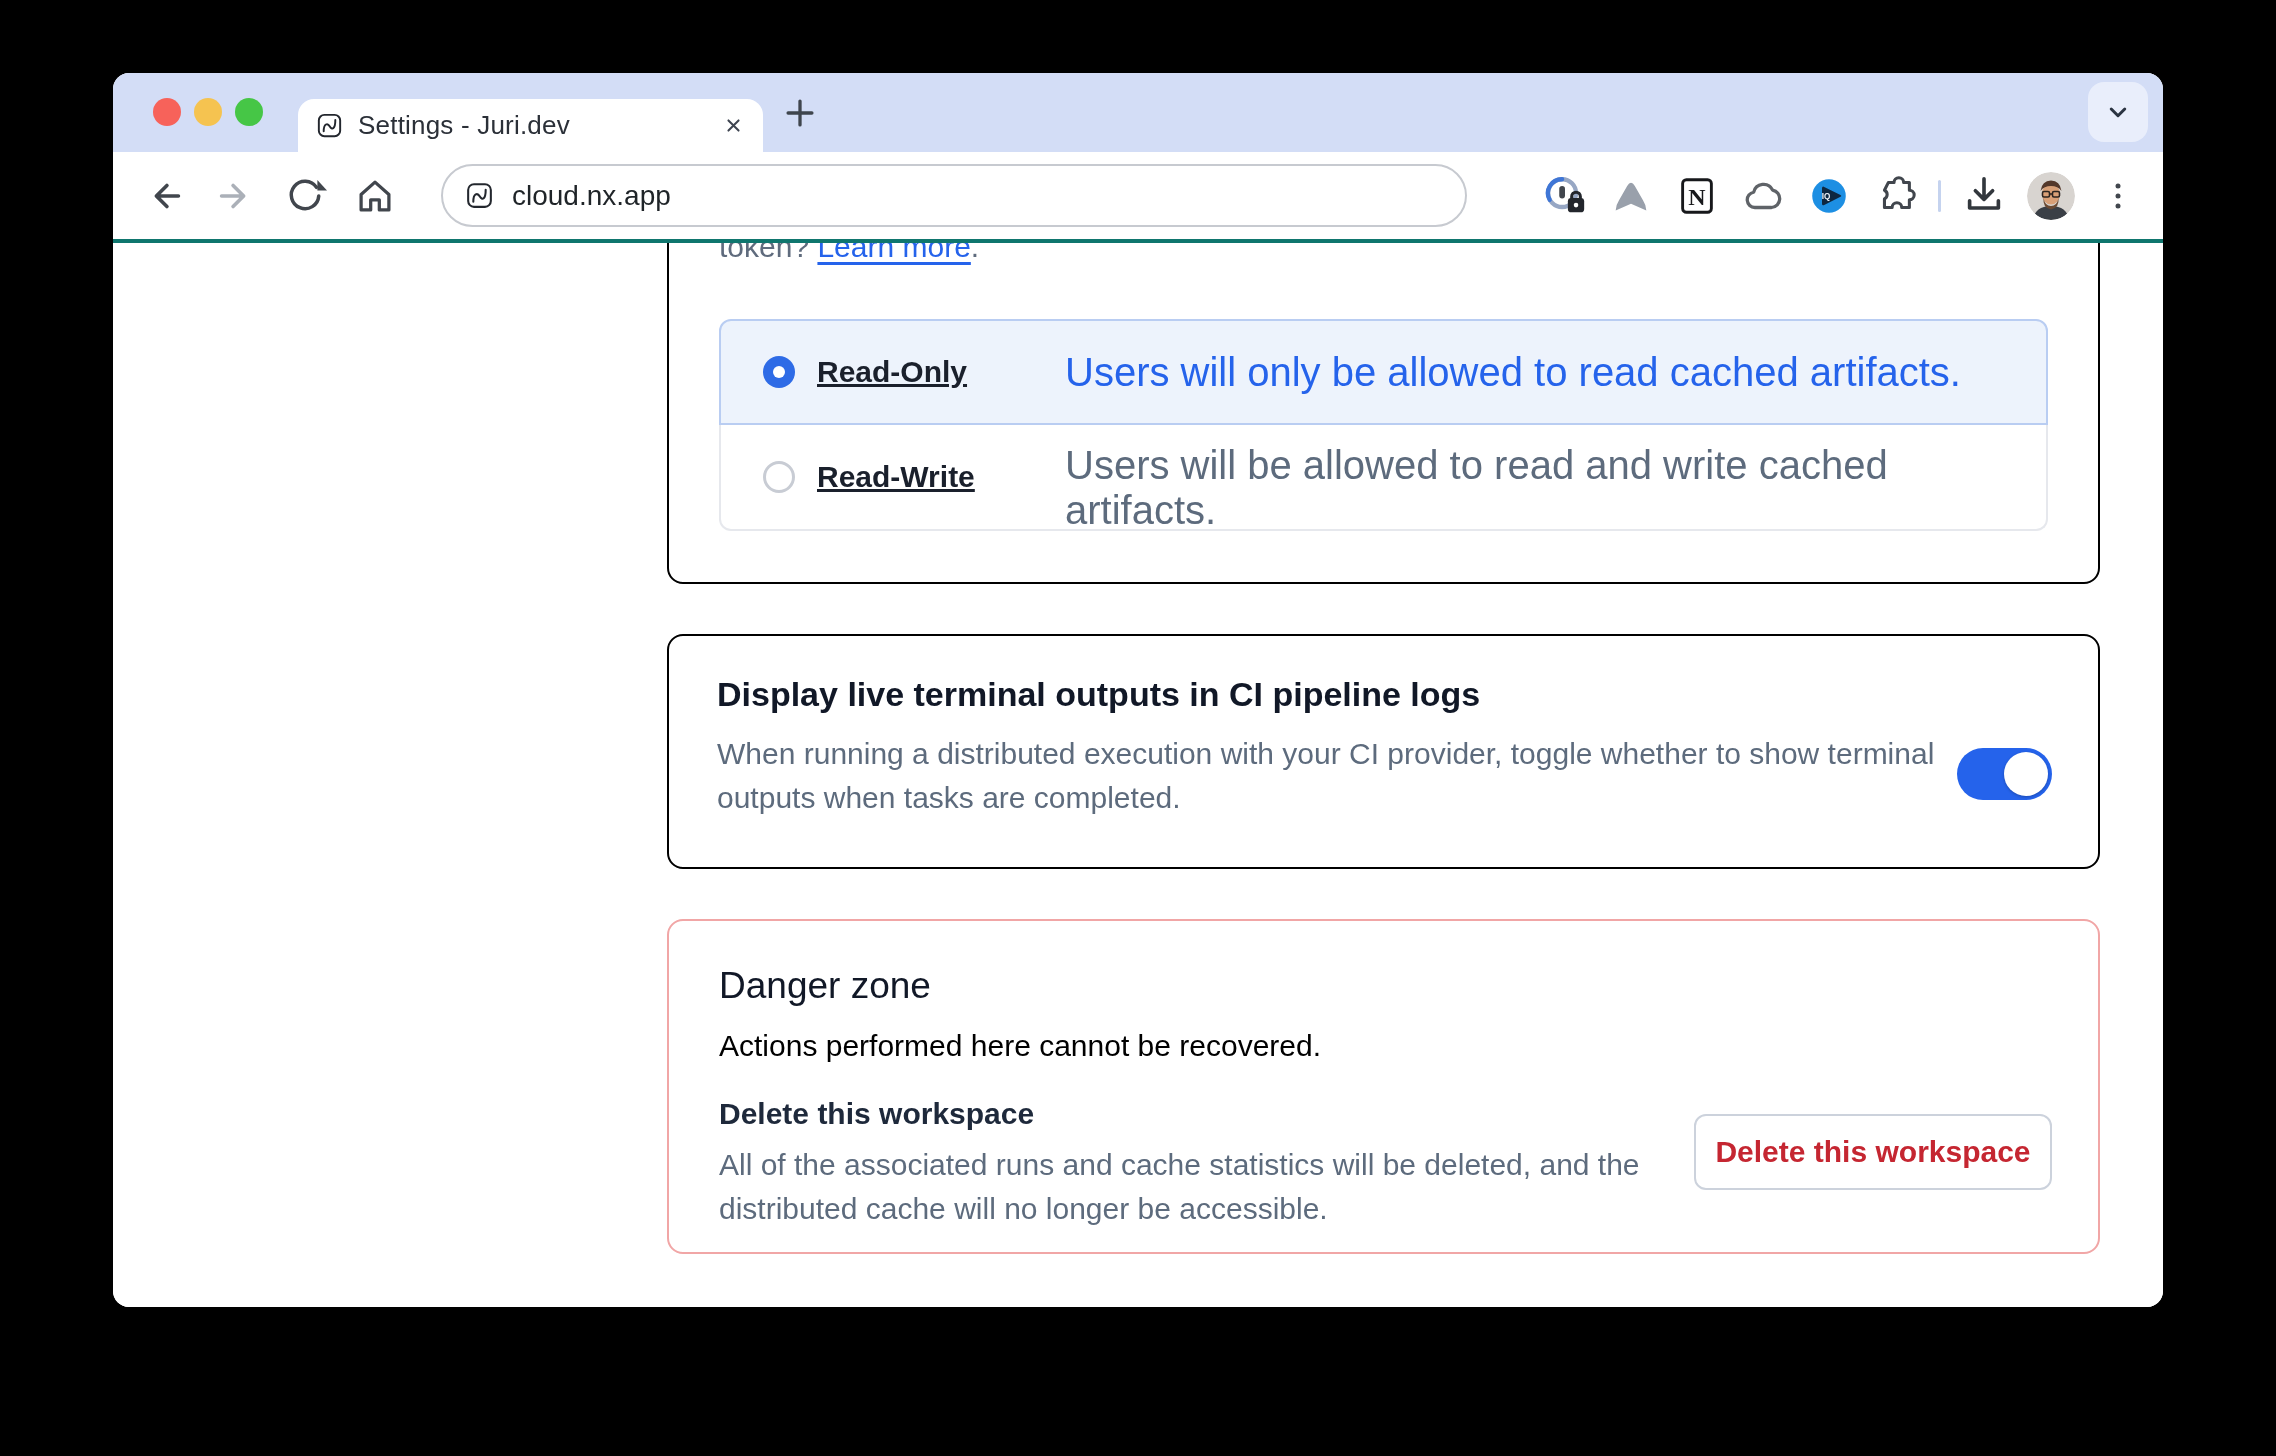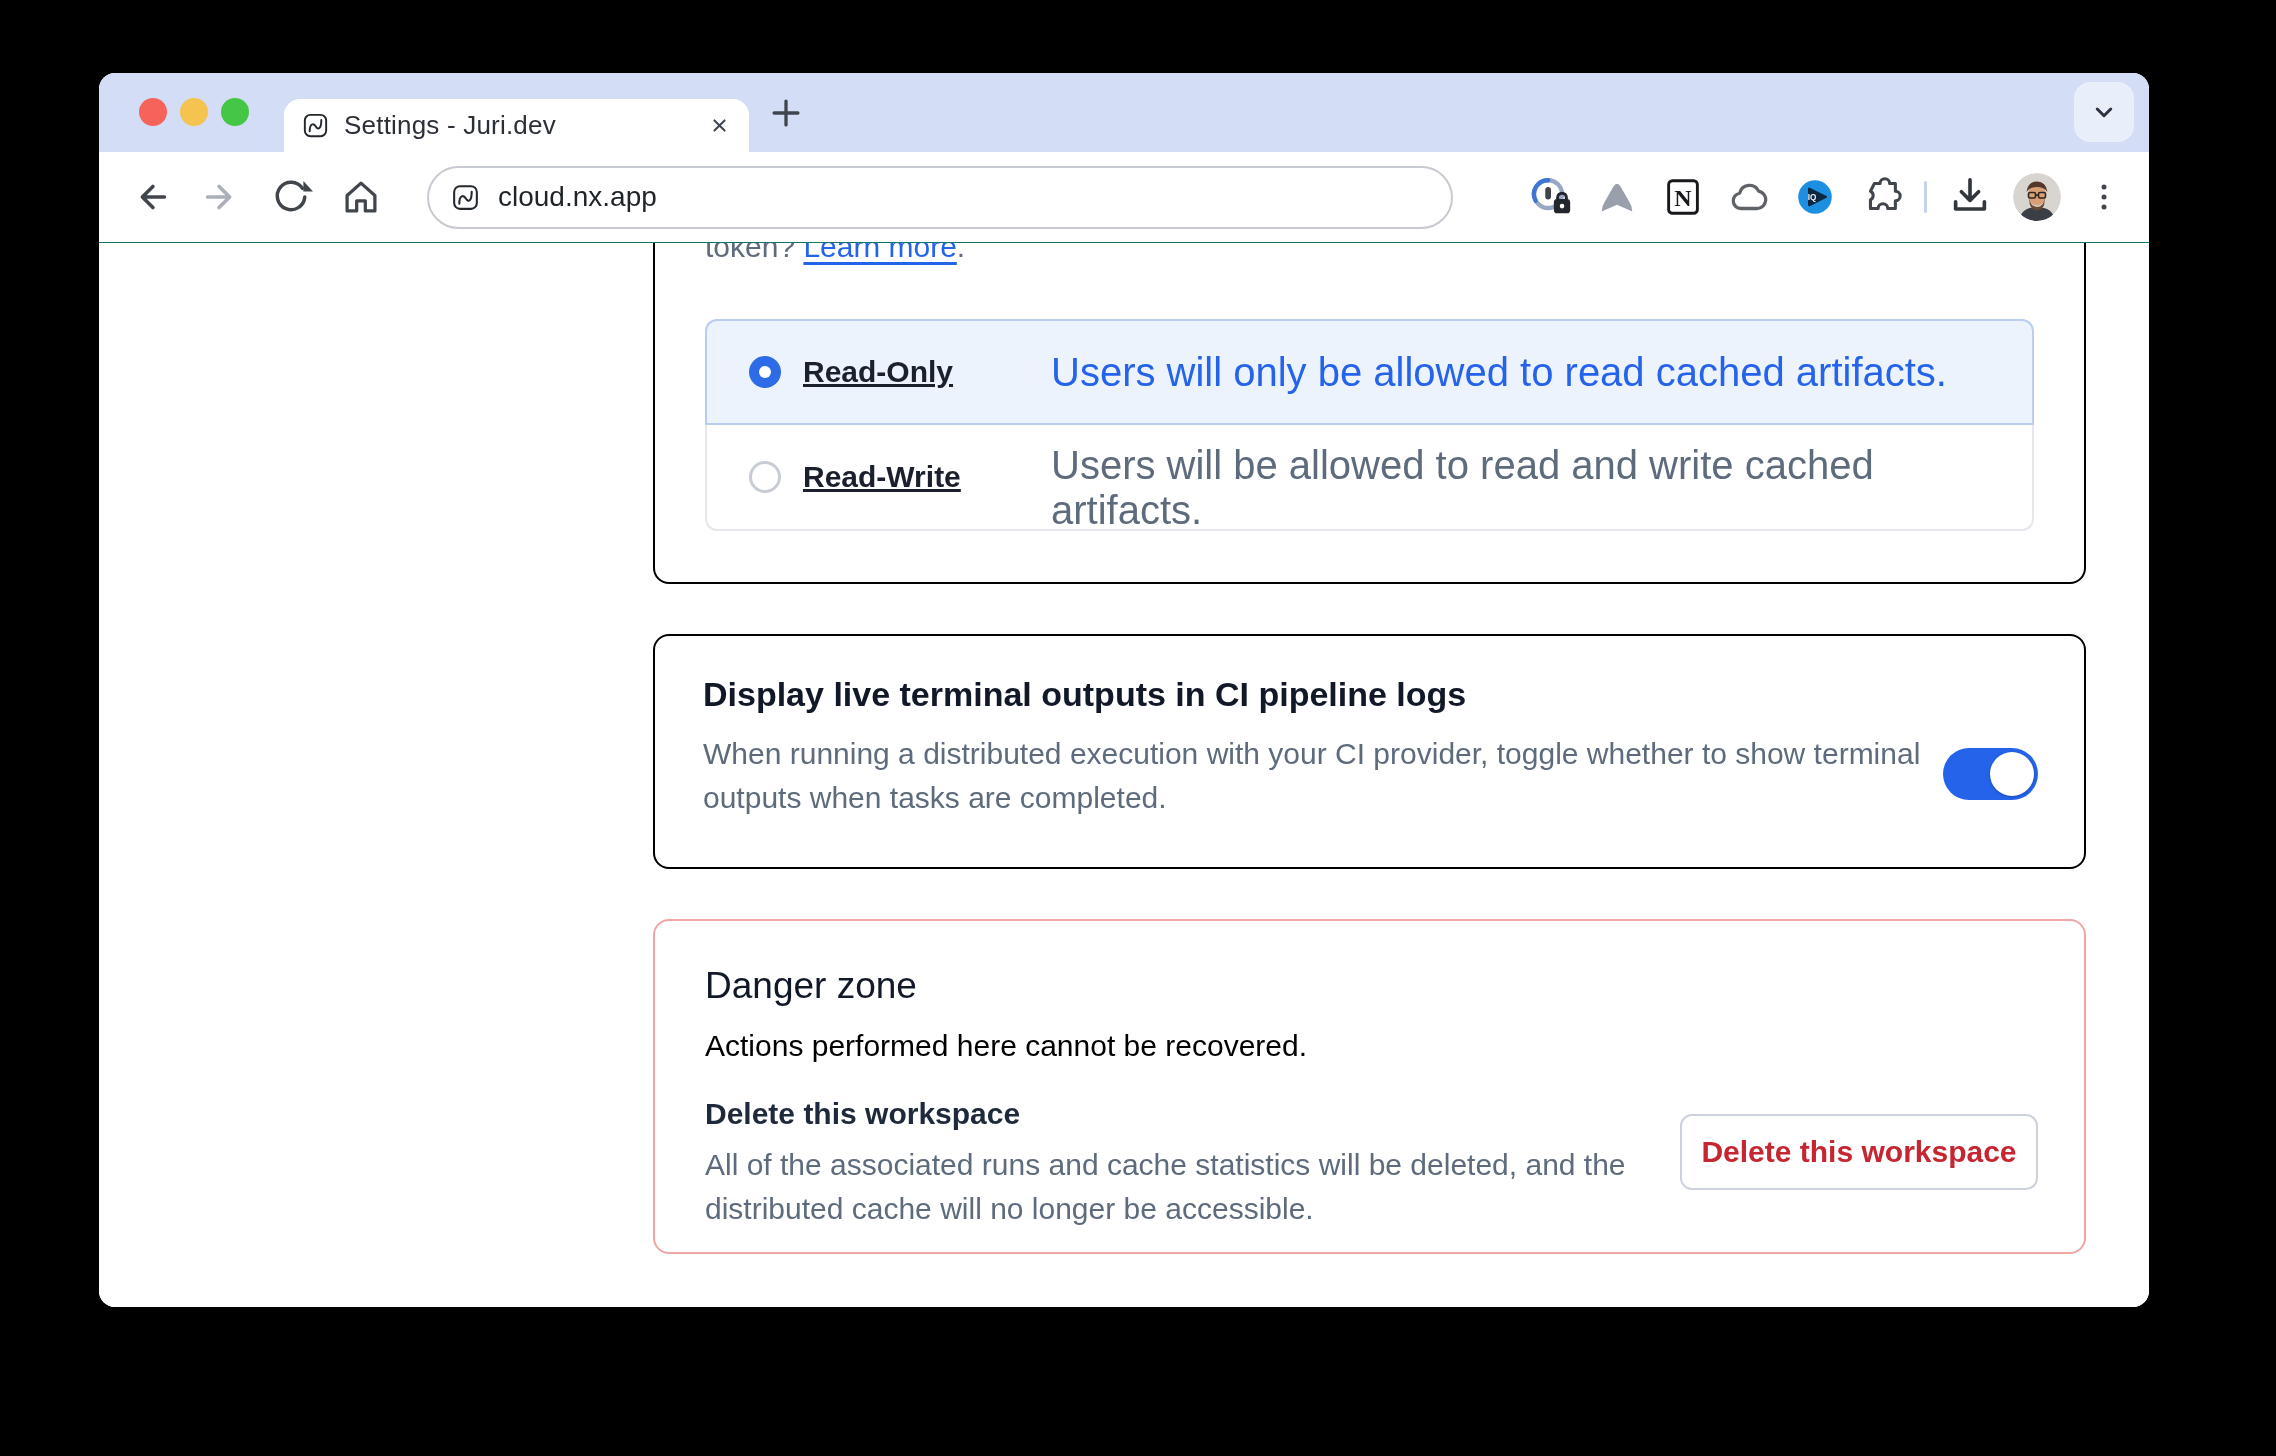--- a/index.html
+++ b/index.html
@@ -1,35 +1,35 @@
 <!DOCTYPE html>
 <html><head>
 <meta charset="utf-8">
 <style>
   html,body{margin:0;padding:0;background:#000;}
   body{width:2276px;height:1456px;overflow:hidden;font-family:"Liberation Sans","DejaVu Sans",sans-serif;-webkit-font-smoothing:antialiased;}
   .stage{position:relative;width:2276px;height:1456px;background:#000;}
-  .window{position:absolute;left:99px;top:73px;width:2050px;height:1234px;background:#fff;border-radius:16px;overflow:hidden;}
+  .window{position:absolute;left:113px;top:73px;width:2050px;height:1234px;background:#fff;border-radius:16px;overflow:hidden;}
 
   
   .tabstrip{position:relative;height:79px;background:#d3ddf6;}
   .traffic{position:absolute;left:40px;top:25px;display:flex;gap:13px;}
   .traffic span{width:28px;height:28px;border-radius:50%;display:block;}
   .light-red{background:#f7625a;}
   .light-yellow{background:#f5c350;}
   .light-green{background:#46c646;}
   .tab{position:absolute;left:185px;top:26px;width:465px;height:53px;background:#fff;border-radius:16px 16px 0 0;display:flex;align-items:center;}
   .tab .favicon{margin-left:16px;width:31px;height:31px;flex:0 0 auto;}
   .tab .title{margin-left:13px;font-size:26px;color:#2b3038;letter-spacing:.2px;white-space:nowrap;}
   .tab .close{margin-left:auto;margin-right:16px;width:27px;height:27px;cursor:pointer;}
   .newtab{position:absolute;left:662px;top:15px;width:50px;height:50px;display:flex;align-items:center;justify-content:center;border-radius:10px;}
   .strip-chevron{position:absolute;right:15px;top:9px;width:60px;height:60px;background:#e9eefb;border-radius:16px;display:flex;align-items:center;justify-content:center;}
 
   
-  .toolbar{height:91px;background:#fff;display:flex;align-items:center;padding:0 22px 0 26px;border-bottom:1px solid #0f766e;box-sizing:border-box;}
+  .toolbar{height:91px;background:#fff;display:flex;align-items:center;padding:0 22px 0 26px;border-bottom:4px solid #0f766e;box-sizing:border-box;}
   .navbtn{width:52px;height:52px;display:flex;align-items:center;justify-content:center;margin-right:18px;flex:0 0 auto;border-radius:50%;}
   .omnibox{margin-left:22px;width:1026px;height:63px;border:2px solid #c7cad0;border-radius:32px;display:flex;align-items:center;box-sizing:border-box;background:#fff;flex:0 0 auto;}
   .omnibox .site-icon{margin-left:20px;width:33px;height:33px;flex:0 0 auto;}
   .omnibox .url{margin-left:16px;font-size:28px;color:#1f2428;white-space:nowrap;}
   .toolbar-right{margin-left:auto;display:flex;align-items:center;gap:20px;}
   .ticon{width:46px;height:46px;display:flex;align-items:center;justify-content:center;flex:0 0 auto;}
   .tdivider{width:3px;height:32px;background:#c5d3ef;border-radius:2px;}
   .avatar{width:48px;height:48px;border-radius:50%;overflow:hidden;flex:0 0 auto;}
 
   

